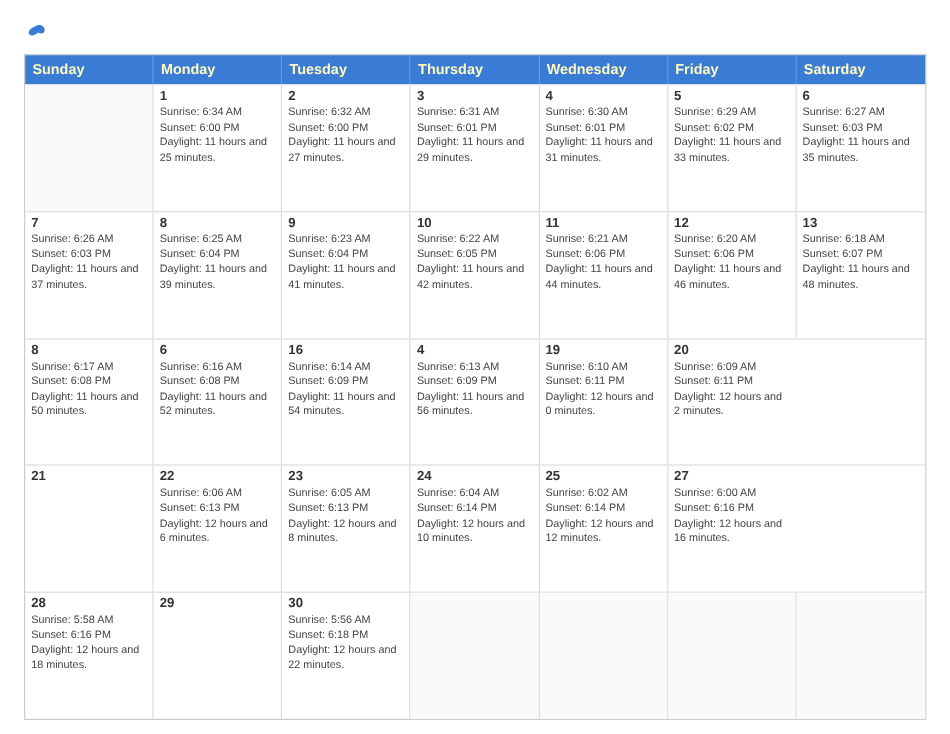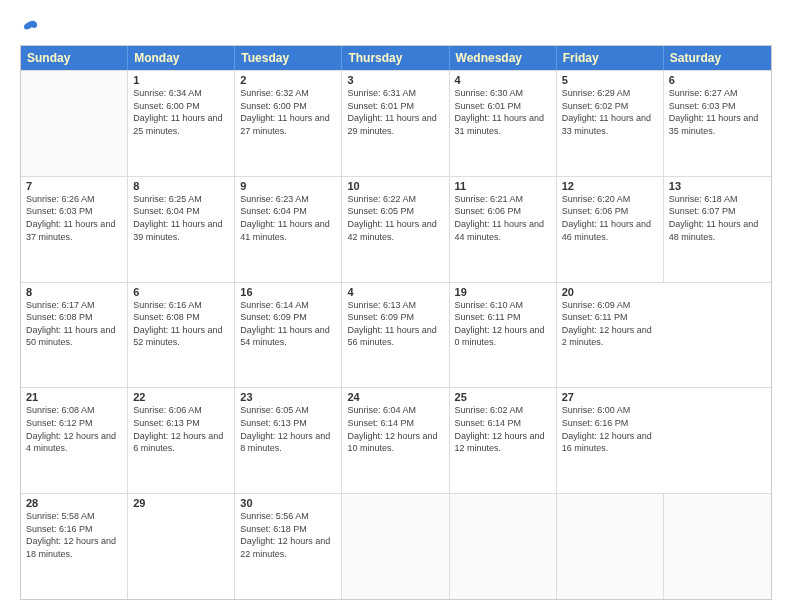--- a/index.html
+++ b/index.html
@@ -221,21 +221,20 @@
           <span class="cell-info">Sunrise: 6:10 AM<br>Sunset: 6:11 PM<br>Daylight: 12 hours and 0 minutes.</span>
         </div>
           <div class="cal-cell">
           <span class="day-num">20</span>
           <span class="cell-info">Sunrise: 6:09 AM<br>Sunset: 6:11 PM<br>Daylight: 12 hours and 2 minutes.</span>
         </div>
         </div>
         <div class="cal-row">
           <div class="cal-cell">
           <span class="day-num">21</span>
-          <span class="cell-info">Sunrise: 6:08 AM<br>Sunset: 6:12 PM<br>Daylight: 12 hours and 4 minutes.</span>
         </div>
           <div class="cal-cell">
           <span class="day-num">22</span>
           <span class="cell-info">Sunrise: 6:06 AM<br>Sunset: 6:13 PM<br>Daylight: 12 hours and 6 minutes.</span>
         </div>
           <div class="cal-cell">
           <span class="day-num">23</span>
           <span class="cell-info">Sunrise: 6:05 AM<br>Sunset: 6:13 PM<br>Daylight: 12 hours and 8 minutes.</span>
         </div>
           <div class="cal-cell">

